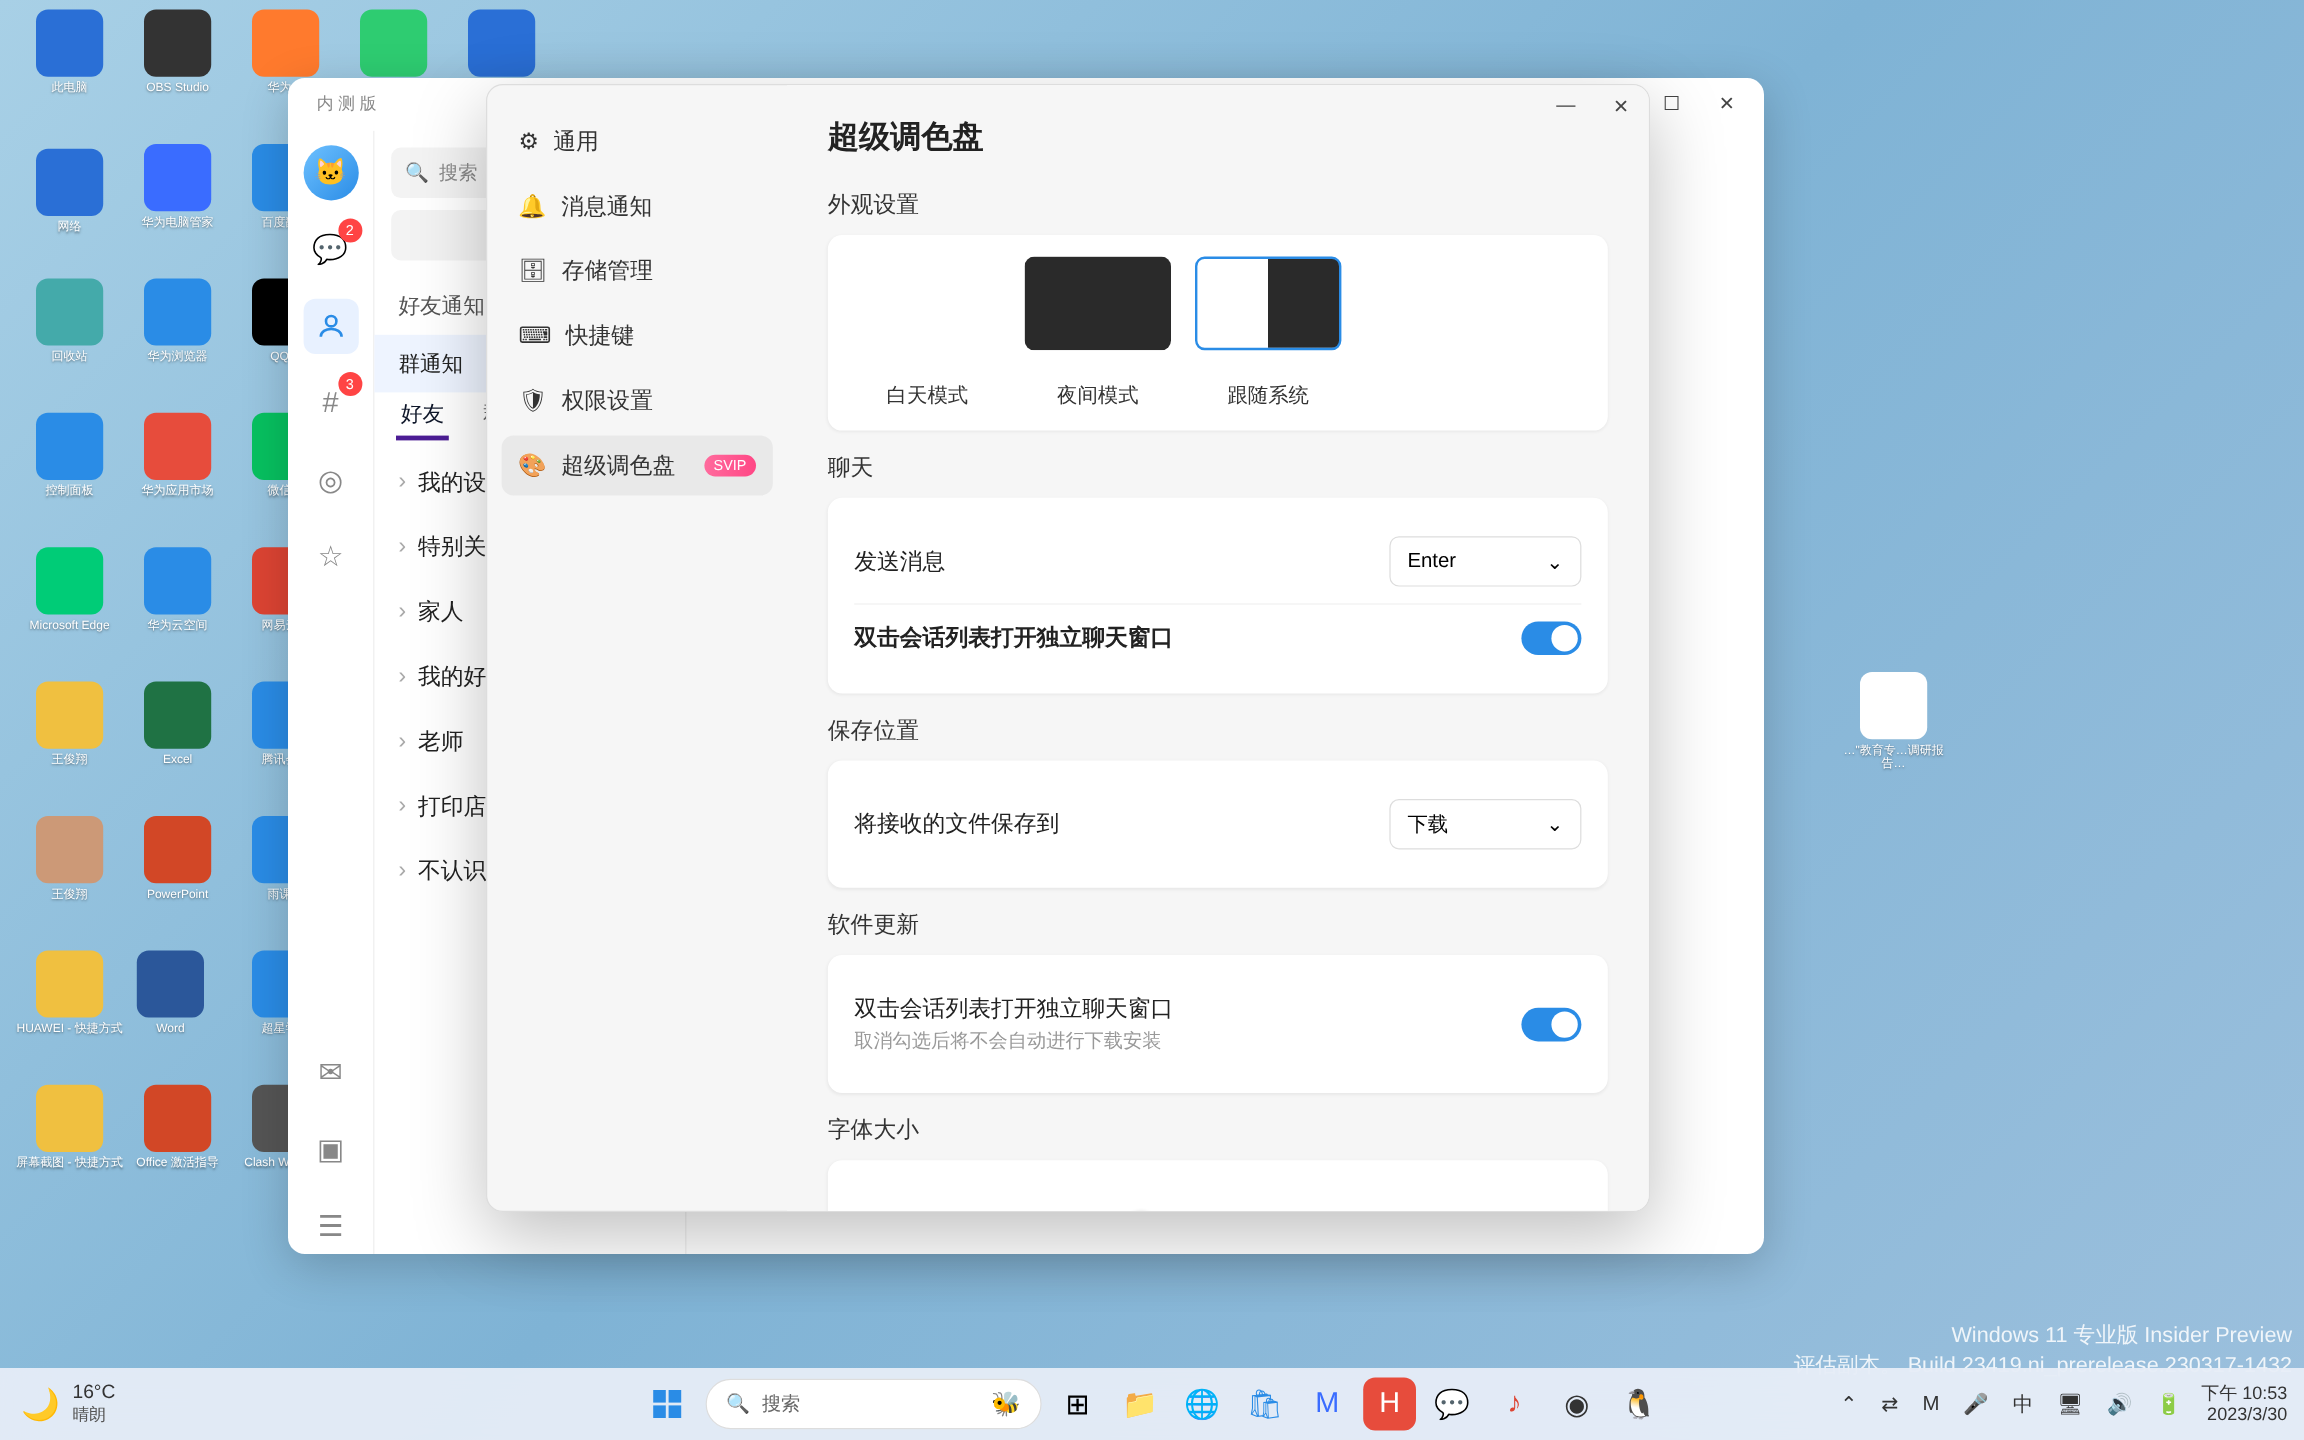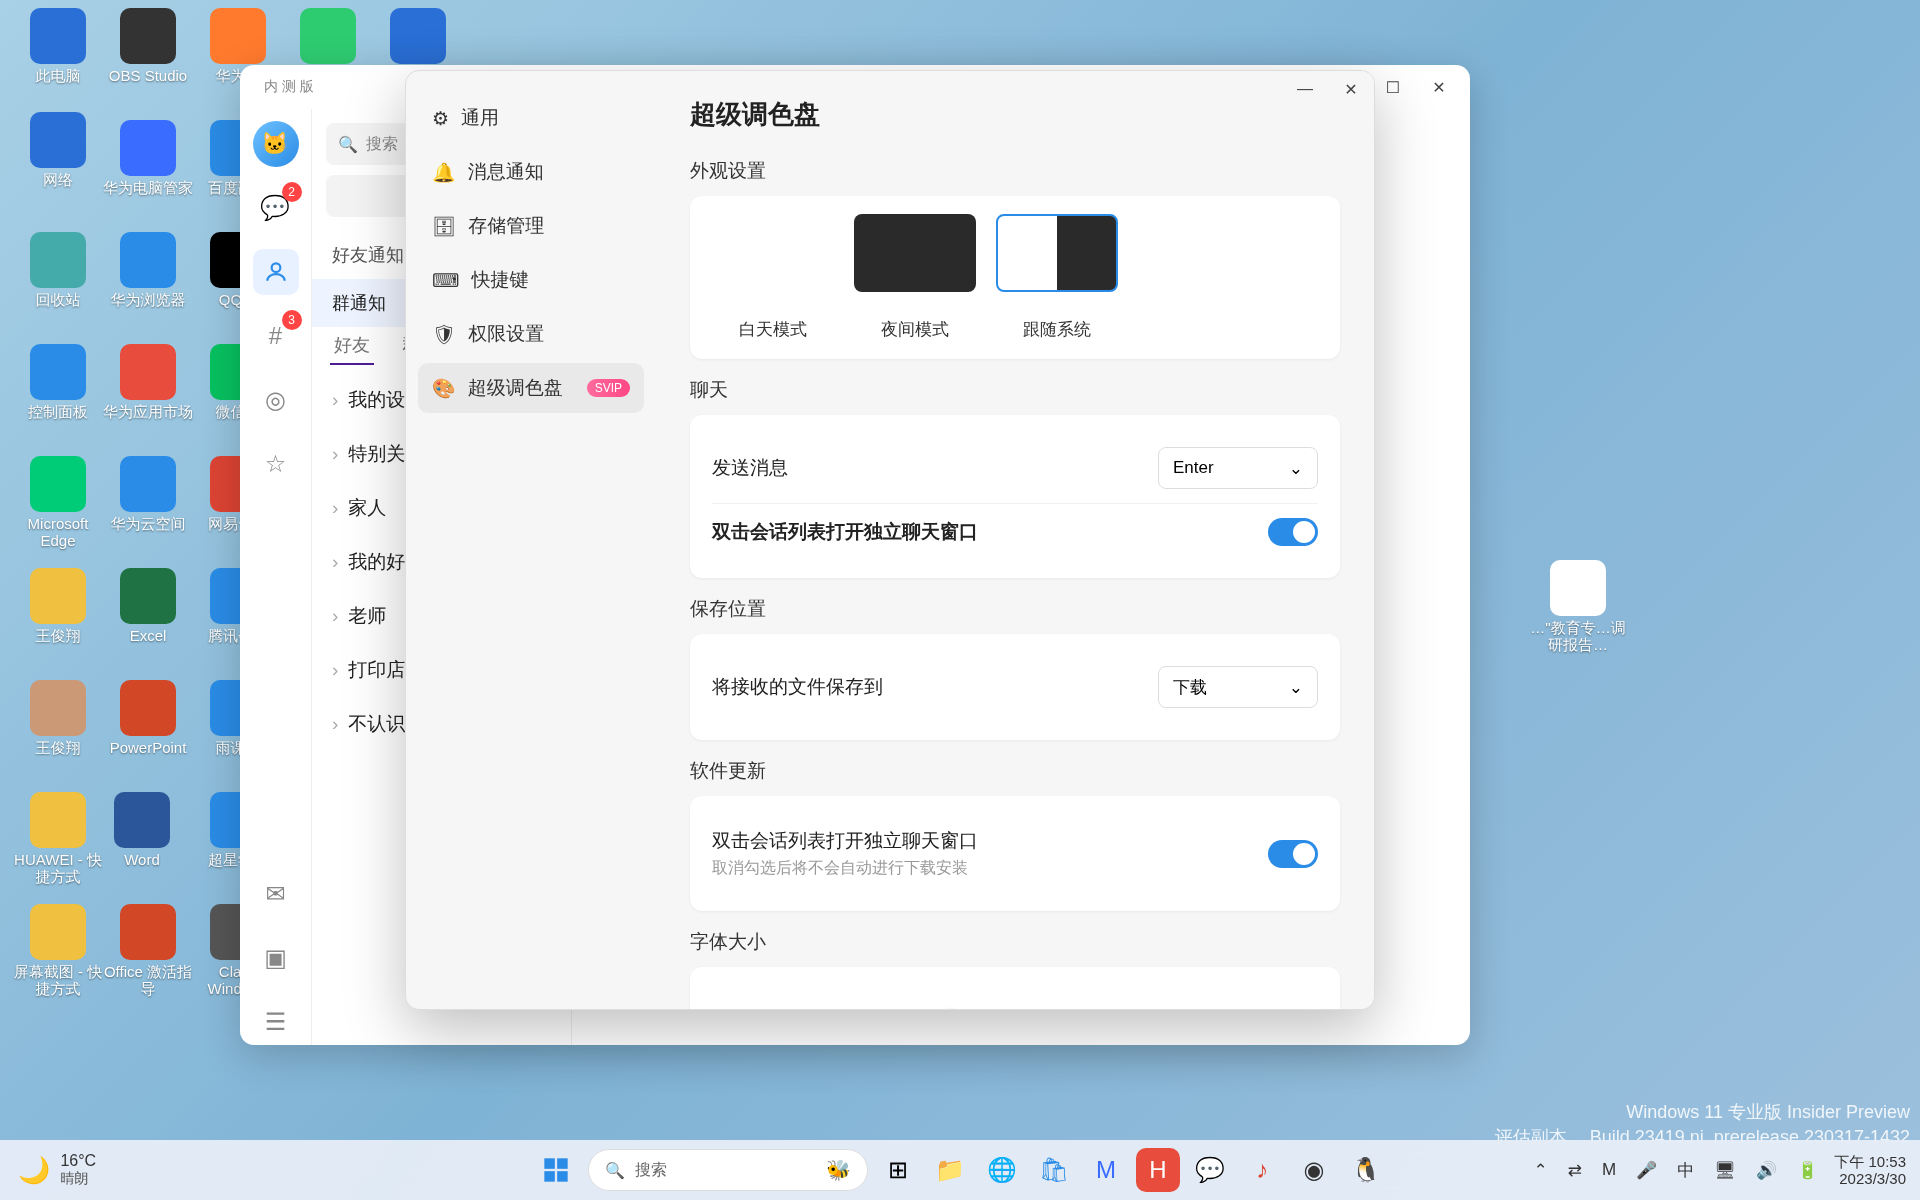--- a/index.html
+++ b/index.html
@@ -2,42 +2,42 @@
 <html><head>
 <meta charset="utf-8">
 <style>
 * { margin:0; padding:0; box-sizing:border-box; font-family:"Segoe UI","Microsoft YaHei",sans-serif; }
 body { width:1920px; height:1200px; overflow:hidden; background:linear-gradient(135deg,#a8d0e6 0%,#7fb3d5 50%,#9cc0dd 100%); position:relative; }
 
 
 .desktop { position:absolute; top:0; left:0; width:100%; height:100%; }
 .dicon { position:absolute; width:96px; display:flex; flex-direction:column; align-items:center; gap:4px; cursor:pointer; }
 .dicon .ico { width:56px; height:56px; border-radius:10px; display:flex; align-items:center; justify-content:center; font-size:28px; color:#fff; }
-.dicon .lbl { font-size:15px; color:#fff; text-shadow:0 1px 2px rgba(0,0,0,.5); text-align:center; line-height:1.1; }
+.dicon .lbl { font-size:10px; color:#fff; text-shadow:0 1px 2px rgba(0,0,0,.5); text-align:center; line-height:1.1; }
 
 
 .watermark { position:absolute; right:10px; bottom:50px; color:rgba(255,255,255,.85); font-size:18px; text-align:right; line-height:1.4; }
 
 
 .bgwin { position:absolute; left:240px; top:65px; width:1230px; height:980px; background:#fff; border-radius:14px; box-shadow:0 10px 40px rgba(0,0,0,.2); display:flex; flex-direction:column; }
 .bgwin .titlebar { height:44px; display:flex; align-items:center; justify-content:flex-end; padding:0 8px; }
 .wbtn { width:46px; height:36px; display:flex; align-items:center; justify-content:center; border-radius:6px; cursor:pointer; color:#444; }
 .bgwin .body { flex:1; display:flex; }
 .rail { width:72px; border-right:1px solid #eee; display:flex; flex-direction:column; align-items:center; padding-top:12px; gap:18px; }
 .rail .avatar { width:46px; height:46px; border-radius:50%; background:linear-gradient(135deg,#6ec1ff,#2a8ce6); display:flex; align-items:center; justify-content:center; color:#fff; font-size:22px; }
 .rail .ritem { width:46px; height:46px; border-radius:10px; display:flex; align-items:center; justify-content:center; color:#888; font-size:24px; cursor:pointer; position:relative; }
 .rail .ritem.active { background:#e8f1ff; color:#2a8ce6; }
 .rail .spacer { flex:1; }
 .badge { position:absolute; top:-3px; right:-3px; background:#f44; color:#fff; font-size:12px; min-width:20px; height:20px; border-radius:10px; display:flex; align-items:center; justify-content:center; padding:0 4px; }
 .midcol { width:260px; border-right:1px solid #eee; display:flex; flex-direction:column; }
 .searchbox { margin:14px 14px 10px; height:42px; background:#f3f3f3; border-radius:8px; display:flex; align-items:center; gap:8px; padding:0 12px; color:#888; }
 .addbox { margin:0 14px 14px; height:42px; background:#f3f3f3; border-radius:8px; display:flex; align-items:center; justify-content:flex-end; padding:0 12px; color:#888; }
 .tabs2 { display:flex; gap:24px; padding:0 18px; margin-bottom:8px; }
 .tabs2 div { padding:6px 4px; color:#666; cursor:pointer; font-size:18px; }
-.tabs2 .on { color:#737373; border-bottom:2px solid #4c1d95; }
+.tabs2 .on { color:#0f172a; border-bottom:4px solid #4c1d95; }
 .notice-row { padding:12px 20px; color:#555; cursor:pointer; font-size:18px; }
 .notice-row.sel { background:#eef4ff; color:#222; }
 .clist { flex:1; overflow:auto; }
 .clist .item { padding:14px 20px; display:flex; align-items:center; gap:10px; color:#222; cursor:pointer; font-size:19px; }
 .clist .item::before { content:"›"; color:#aaa; transform:rotate(0); }
 
 
 .modal { position:absolute; left:405px; top:70px; width:970px; height:940px; background:#f6f6f6; border-radius:14px; box-shadow:0 20px 60px rgba(0,0,0,.25); border:1px solid #ddd; display:flex; overflow:hidden; z-index:5; }
 .modal .side { width:250px; padding:22px 12px; display:flex; flex-direction:column; gap:4px; }
 .modal .sitm { display:flex; align-items:center; gap:12px; padding:12px 14px; border-radius:10px; color:#333; cursor:pointer; font-size:19px; }
@@ -100,21 +100,21 @@
       <div class="lbl">华为…</div>
     </div>
     <div class="dicon" style="left: 280px; top: 8px;">
       <div class="ico" style="background:#2ecc71"></div>
       <div class="lbl"></div>
     </div>
     <div class="dicon" style="left: 370px; top: 8px;">
       <div class="ico" style="background:#2a6fd6"></div>
       <div class="lbl"></div>
     </div>
-    <div class="dicon" style="left: 10px; top: 112px;">
+    <div class="dicon" style="left: 10px; top: 124px;">
       <div class="ico" style="background:#2a6fd6"></div>
       <div class="lbl">网络</div>
     </div>
     <div class="dicon" style="left: 100px; top: 120px;">
       <div class="ico" style="background:#3a6cff"></div>
       <div class="lbl">华为电脑管家</div>
     </div>
     <div class="dicon" style="left: 190px; top: 120px;">
       <div class="ico" style="background:#2a8ce6"></div>
       <div class="lbl">百度翻…</div>

